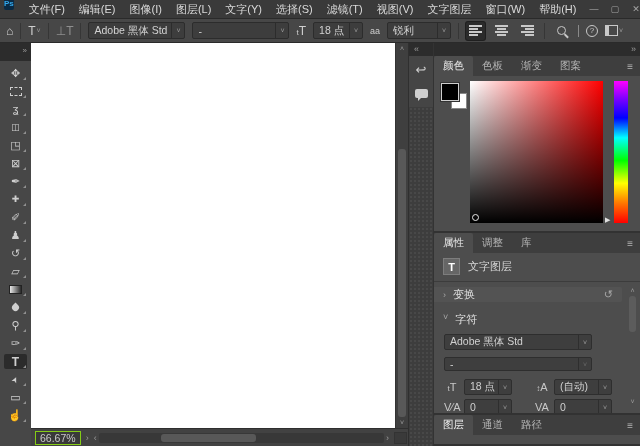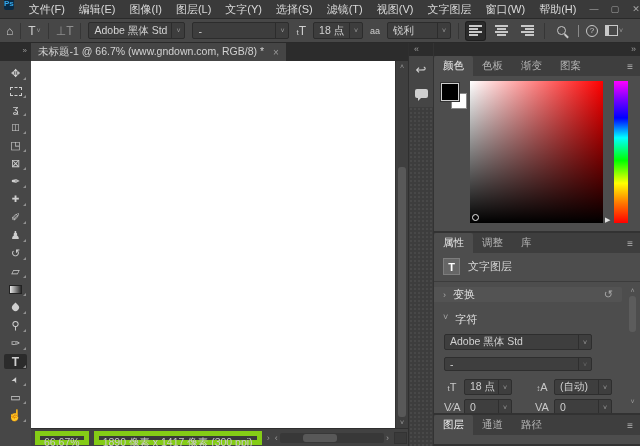--- a/index.html
+++ b/index.html
@@ -76,21 +76,21 @@
   .doctab .close { color:#9a9a9a; font-size:10px; }
   .canvasrow { flex:1; display:flex; min-height:0; }
   .canvas { flex:1; background:#ffffff; }
   .vscroll { width:13px; background:#3f3f3f; border-left:1px solid #333; display:flex;
              flex-direction:column; align-items:center; }
   .sarr { height:11px; color:#9a9a9a; font-size:7px; display:flex; align-items:center; }
   .vtrack { flex:1; width:100%; position:relative; }
   .vthumb { position:absolute; top:95px; bottom:0; left:2px; right:2px; background:#585858; border-radius:3px; }
   .statusbar { height:18px; background:#424242; border-top:1px solid #2f2f2f; display:flex;
                align-items:center; gap:5px; padding-left:4px; font-size:10.5px; color:#c9c9c9; }
-  .sfield { background:#393939; border:5px solid #84cc16; height:14px; line-height:12px; padding:0 4px; white-space:nowrap; }
+  .sfield { background:#393939; border:1px solid #84cc16; height:14px; line-height:12px; padding:0 4px; white-space:nowrap; }
   .smenu-arrow { color:#9a9a9a; font-size:9px; }
   .hscroll { flex:1; display:flex; align-items:center; height:100%; min-width:0; }
   .htrack { flex:1; height:10px; margin:0 2px; background:#383838; position:relative; border-radius:2px; }
   .hthumb { position:absolute; left:22%; width:33%; top:1px; bottom:1px; background:#585858; border-radius:3px; }
   .corner { width:13px; height:12px; background:#3a3a3a; border:1px solid #333; margin-right:1px; }
 
   
   .dock { width:232px; display:flex; background:#3f3f3f; border-left:1px solid #2f2f2f; }
   .strip { width:25px; display:flex; flex-direction:column; border-right:1px solid #333; }
   .strip-head { height:13px; background:#2c2c2c; color:#9a9a9a; font-size:9px; line-height:12px; padding-left:5px; }
@@ -295,39 +295,32 @@
       <div class="tool">
           <span class="g">▭</span>
         </div>
       <div class="tool">
           <span class="g">☝</span>
         </div>
     </div>
   </div>
 
   <div class="docarea">
-    <div class="tabbar">
-      <div class="doctab">
-        <span>未标题-1 @ 66.7% (www.gndown.com, RGB/8) *</span>
-        <span class="close">×</span>
-      </div>
-    </div>
     <div class="canvasrow">
       <div class="canvas"></div>
       <div class="vscroll">
         <div class="sarr">˄</div>
         <div class="vtrack">
           <div class="vthumb"></div>
         </div>
         <div class="sarr">˅</div>
       </div>
     </div>
     <div class="statusbar">
       <span class="sfield">66.67%</span>
-      <span class="sfield">1890 像素 x 1417 像素 (300 ppi)</span>
       <span class="smenu-arrow">›</span>
       <div class="hscroll">
         <span class="smenu-arrow">‹</span>
         <div class="htrack">
           <div class="hthumb"></div>
         </div>
         <span class="smenu-arrow">›</span>
       </div>
       <div class="corner"></div>
     </div>

